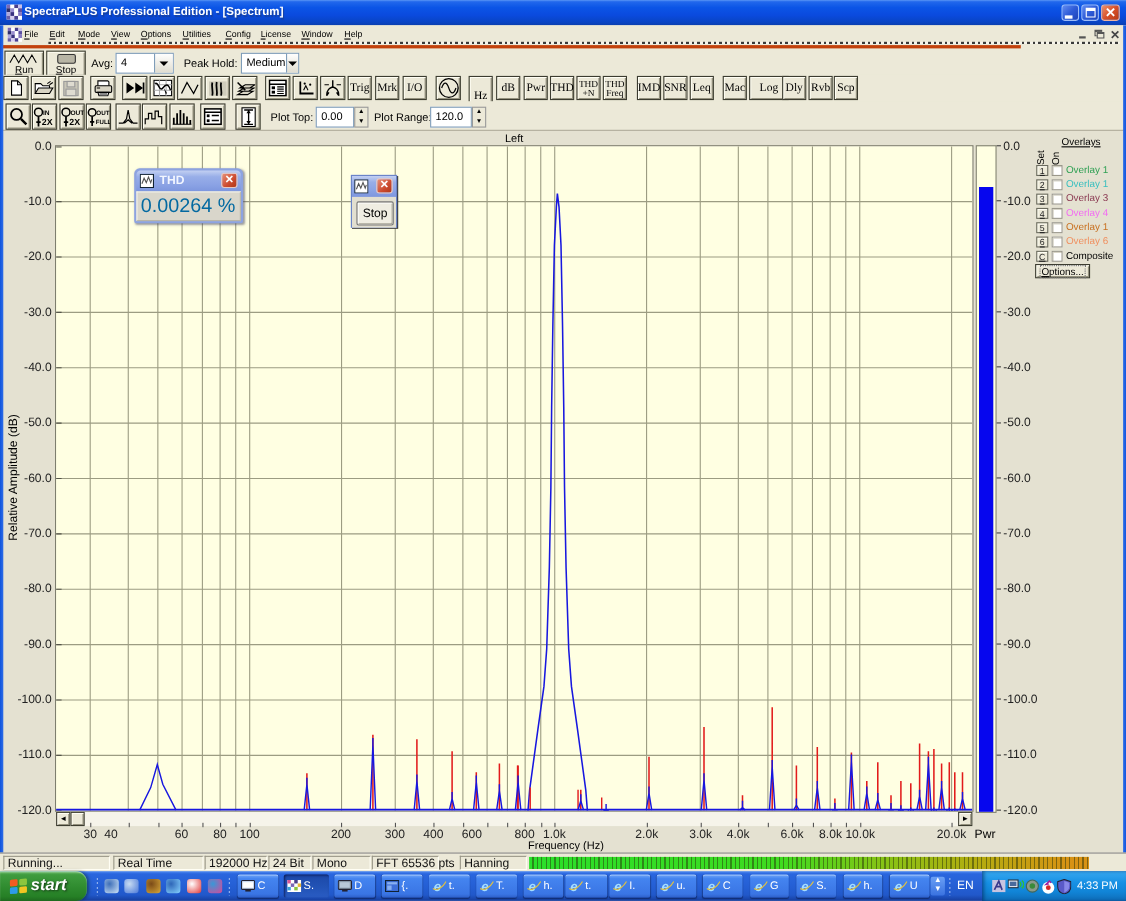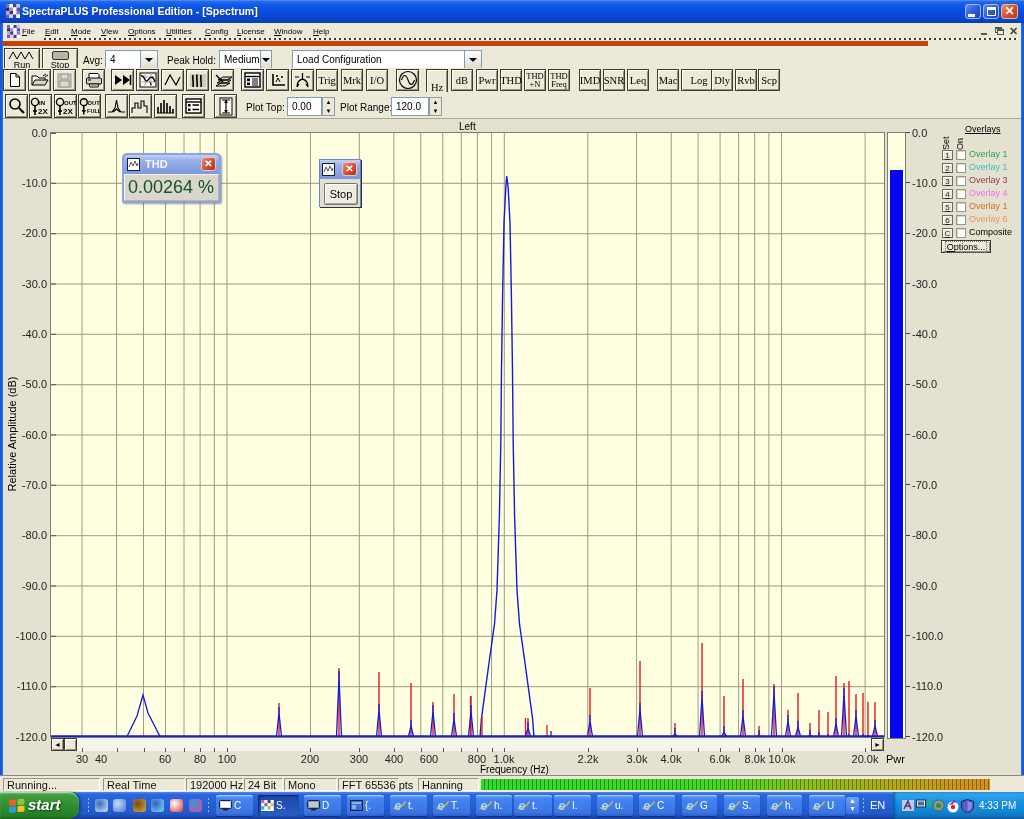--- a/index.html
+++ b/index.html
@@ -79,43 +79,39 @@
     <div class="a" style="left:205px;top:4px;color:#000;font-size:8px"><u>C</u>onfig</div>
     <div class="a" style="left:237px;top:4px;color:#000;font-size:8px"><u>L</u>icense</div>
     <div class="a" style="left:274px;top:4px;color:#000;font-size:8px"><u>W</u>indow</div>
     <div class="a" style="left:313px;top:4px;color:#000;font-size:8px"><u>H</u>elp</div>
     <div class="a" style="left:981px;top:10px;width:6px;height:2px;background:#555"></div>
     <div class="a" style="left:995px;top:4px;width:7px;height:6px;border:1px solid #555;border-top:2px solid #555"></div>
     <div class="a" style="left:997px;top:6px;width:7px;height:6px;border:1px solid #555;border-top:2px solid #555;background:#ECE9D8"></div>
     <div class="a" style="left:1009px;top:2px;font-size:11px;font-weight:bold;color:#444">✕</div>
     <div class="a" style="left:44px;top:15px;width:974px;height:2px;background:repeating-linear-gradient(90deg,#3a3a3a 0 2px,#f5f3ea 2px 5px)"></div>
   </div>
-<div class="a tb" style="left:0;top:41px;width:928px;height:27px;border-top:5px solid #c2410c">
+<div class="a tb" style="left:0;top:41px;width:928px;height:27px;border-top:3px solid #c2410c">
     <div class="b3" style="left:4px;top:2px;width:36px;height:24px;flex-direction:column">
 <svg width="28" height="11" viewBox="0 0 28 11">
         <path d="M1 9 L5 2 L9 9 L13 2 L17 9 L21 2 L25 9" stroke="#000" stroke-width="1" fill="none"></path>
       </svg>
 <div style="font-size:9px;margin-top:-1px"><u>R</u>un</div>
     </div>
     <div class="b3" style="left:42px;top:2px;width:36px;height:24px;flex-direction:column">
 <div style="width:17px;height:9px;background:#b8b5a5;border:1px solid #333;border-radius:2px"></div>
 <div style="font-size:9px"><u>S</u>top</div>
     </div>
     <div class="a" style="left:83px;top:9px;font-size:10px">Avg:</div>
     <div class="combo" style="left:105px;top:4px;width:53px;height:19px">
       <div class="t">4</div>
       <div class="ar"></div>
     </div>
     <div class="a" style="left:167px;top:9px;font-size:10px">Peak Hold:</div>
     <div class="combo" style="left:219px;top:4px;width:53px;height:19px">
       <div class="t">Medium</div>
-      <div class="ar"></div>
-    </div>
-    <div class="combo" style="left:292px;top:4px;width:190px;height:19px">
-      <div class="t">Load Configuration</div>
       <div class="ar"></div>
     </div>
   </div>
 <div class="a tb" style="left:0;top:68px;width:1024px;height:24px">
     <div class="b3" style="left:3px;top:1px;width:23px;height:22px">
       <svg width="16" height="16" viewBox="0 0 16 16">
         <path d="M3.5 1.5H9L12.5 5V14.5H3.5Z" fill="#fff" stroke="#000"></path>
         <path d="M9 1.5V5H12.5" fill="none" stroke="#000"></path>
       </svg>
     </div>
@@ -367,21 +363,21 @@
     <div class="xlab" style="left:101px;top:634px">40</div>
     <div class="xlab" style="left:165px;top:634px">60</div>
     <div class="xlab" style="left:200px;top:634px">80</div>
     <div class="xlab" style="left:227px;top:634px">100</div>
     <div class="xlab" style="left:310px;top:634px">200</div>
     <div class="xlab" style="left:359px;top:634px">300</div>
     <div class="xlab" style="left:394px;top:634px">400</div>
     <div class="xlab" style="left:429px;top:634px">600</div>
     <div class="xlab" style="left:477px;top:634px">800</div>
     <div class="xlab" style="left:504px;top:634px">1.0k</div>
-    <div class="xlab" style="left:588px;top:634px">2.2k</div>
+    <div class="xlab" style="left:588px;top:634px">2.0k</div>
     <div class="xlab" style="left:637px;top:634px">3.0k</div>
     <div class="xlab" style="left:671px;top:634px">4.0k</div>
     <div class="xlab" style="left:720px;top:634px">6.0k</div>
     <div class="xlab" style="left:755px;top:634px">8.0k</div>
     <div class="xlab" style="left:782px;top:634px">10.0k</div>
     <div class="xlab" style="left:865px;top:634px">20.0k</div>
     <div class="a" style="left:82px;top:629px;width:1px;height:4px;background:#555"></div>
     <div class="a" style="left:117px;top:629px;width:1px;height:4px;background:#555"></div>
     <div class="a" style="left:144px;top:629px;width:1px;height:4px;background:#555"></div>
     <div class="a" style="left:165px;top:629px;width:1px;height:4px;background:#555"></div>
@@ -473,21 +469,21 @@
     <div class="a" style="left:122px;top:34px;width:99px;height:50px;background:#8DA3E0;border:2px solid #8DA3E0;border-radius:5px 5px 2px 2px;box-shadow:1px 1px 2px rgba(60,60,90,.5)">
 <div class="a" style="left:0;top:0;width:95px;height:19px;border-radius:4px 4px 0 0;background:linear-gradient(180deg,#C3D0F2 0%,#98AEE8 30%,#8AA2E4 70%,#7D96DE 100%);">
 <div class="a" style="left:3px;top:3px"><svg width="13" height="13" viewBox="0 0 13 13">
             <rect x="0.5" y="0.5" width="12" height="12" fill="#fff" stroke="#123"></rect>
             <path d="M2 9 L4 4 L6 8 L8 3 L10 8 L11 5" stroke="#555" stroke-width="1" fill="none"></path>
           </svg></div>
 <div class="a" style="left:21px;top:3px;font-size:11px;font-weight:bold;color:#F2F6FF">THD</div>
 <div class="a" style="left:77px;top:2px;width:15px;height:14px;border-radius:3px;border:1px solid #E8C8C0;background:linear-gradient(135deg,#E89078,#CC4A2E 60%,#B03818);color:#fff;font-size:10px;font-weight:bold;text-align:center;line-height:12px">✕</div>
 </div>
 <div class="a" style="left:0;top:19px;width:95px;height:27px;background:#D9D6CB;border:1px solid #fff;border-color:#f4f2ea #b8b5a8 #b8b5a8 #f4f2ea">
-<div class="a" style="left:3px;top:2px;font-size:18px;color:#14532d;white-space:nowrap">0.00264 %</div>
+<div class="a" style="left:3px;top:2px;font-size:18px;color:#0369a1;white-space:nowrap">0.00264 %</div>
 </div>
     </div>
     <div class="a" style="left:319px;top:40px;width:42px;height:48px;background:#8DA3E0;border:1px solid #6B84C8;box-shadow:1px 1px 0 #333">
 <div class="a" style="left:0;top:0;width:40px;height:19px;background:linear-gradient(180deg,#C3D0F2 0%,#98AEE8 30%,#8AA2E4 70%,#7D96DE 100%)">
 <div class="a" style="left:2px;top:3px"><svg width="13" height="13" viewBox="0 0 13 13">
             <rect x="0.5" y="0.5" width="12" height="12" fill="#fff" stroke="#123"></rect>
             <path d="M2 9 L4 4 L6 8 L8 3 L10 8 L11 5" stroke="#555" stroke-width="1" fill="none"></path>
           </svg></div>
 <div class="a" style="left:22px;top:2px;width:15px;height:14px;border-radius:3px;border:1px solid #E8C8C0;background:linear-gradient(135deg,#E89078,#CC4A2E 60%,#B03818);color:#fff;font-size:10px;font-weight:bold;text-align:center;line-height:12px">✕</div>
 </div>

